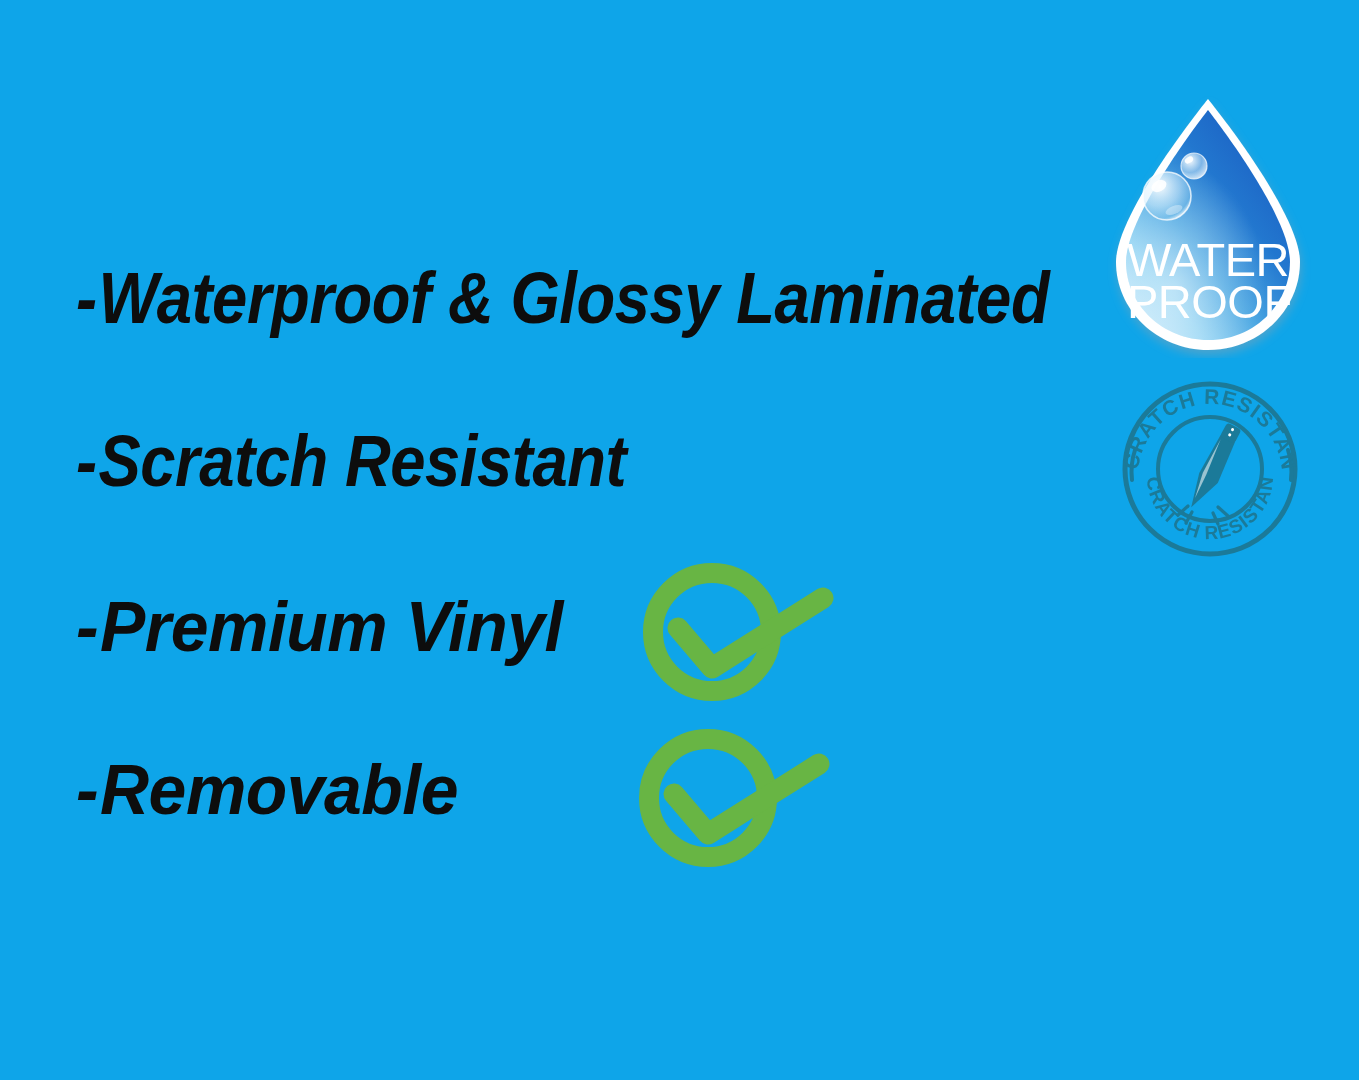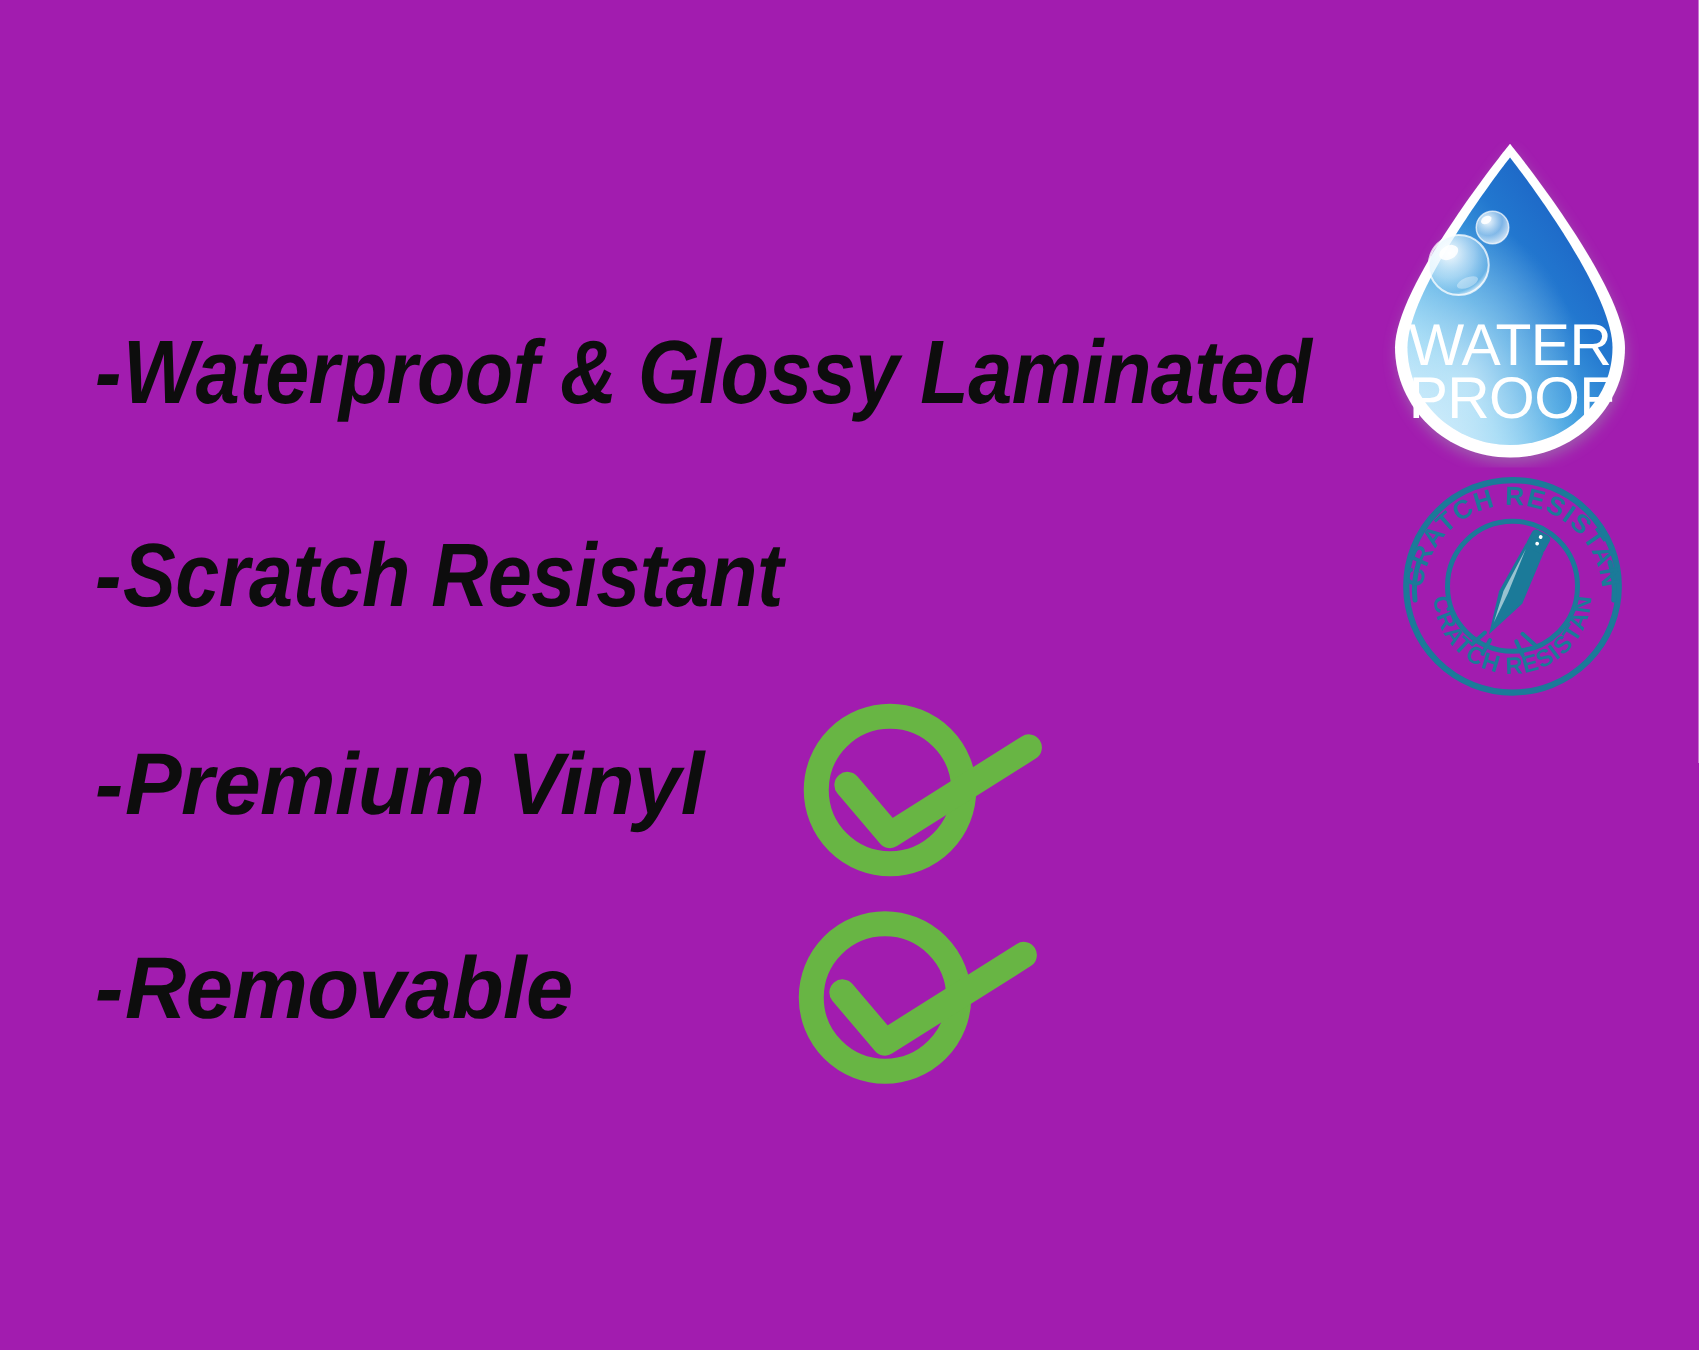--- a/index.html
+++ b/index.html
@@ -14,21 +14,21 @@
     overflow: hidden;
     font-family: "Liberation Sans", sans-serif;
     -webkit-font-smoothing: antialiased;
   }
 
   .canvas {
     position: absolute;
     inset: 0;
     width: 1359px;
     height: 1080px;
-    background: #a21caf;
+    background: #0ea5e9;
   }
 
   
   .feature-list {
     position: absolute;
     left: 0;
     top: 0;
     width: 1100px;
     height: 1080px;
   }
@@ -60,21 +60,21 @@
 
   #line-0 { top: 262px; font-size: 72px; }
   #line-1 { top: 425px; font-size: 72px; }
   #line-2 { top: 592px; font-size: 70px; }
   #line-3 { top: 755px; font-size: 70px; }
 
   
   .droplet-badge {
     position: absolute;
     left: 1104px;
-    top: 112px;
+    top: 96px;
     width: 208px;
     height: 262px;
   }
   .droplet-badge svg { display: block; width: 100%; height: 100%; }
 
   
   .scratch-badge {
     position: absolute;
     left: 1114px;
     top: 380px;

